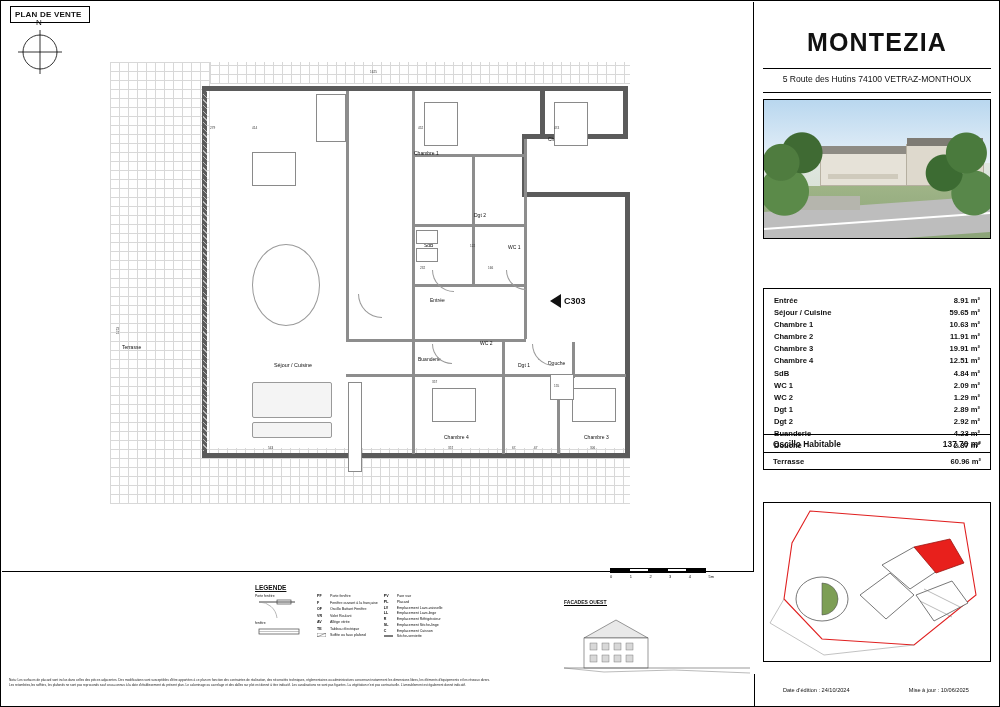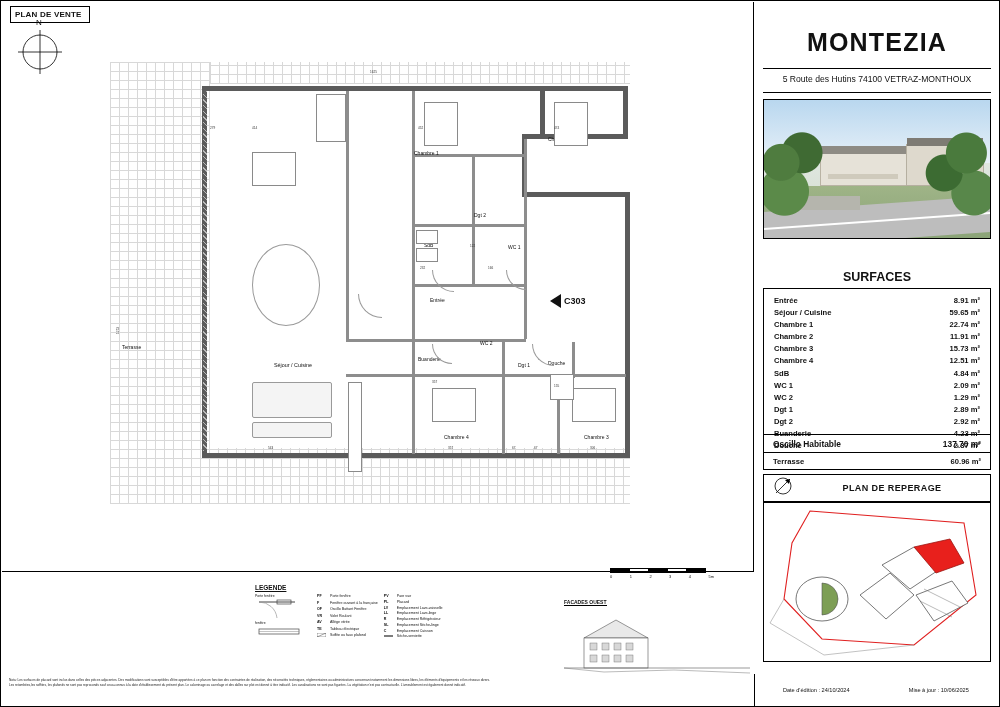--- a/index.html
+++ b/index.html
@@ -346,42 +346,41 @@
       <div class="canopy"></div>
       <div class="ground"></div>
       <div class="road"></div>
       <div class="roadline"></div>
       <div class="park"></div>
       <div class="trees-l"></div>
       <div class="trees-r"></div>
     </div>
 
 
-    <div id="surf-title">SURFACES</div>
 
     <div id="surf-box">
       <div class="row">
           <span>Entrée</span>
           <span class="v">8.91 m²</span>
         </div>
       <div class="row">
           <span>Séjour / Cuisine</span>
           <span class="v">59.65 m²</span>
         </div>
       <div class="row">
           <span>Chambre 1</span>
-          <span class="v">22.74 m²</span>
+          <span class="v">10.63 m²</span>
         </div>
       <div class="row">
           <span>Chambre 2</span>
           <span class="v">11.91 m²</span>
         </div>
       <div class="row">
           <span>Chambre 3</span>
-          <span class="v">15.73 m²</span>
+          <span class="v">19.91 m²</span>
         </div>
       <div class="row">
           <span>Chambre 4</span>
           <span class="v">12.51 m²</span>
         </div>
       <div class="row">
           <span>SdB</span>
           <span class="v">4.84 m²</span>
         </div>
       <div class="row">
@@ -412,30 +411,20 @@
 
     <div id="habit">
       <span>Oscillo Habitable</span>
       <span>137.70 m²</span>
     </div>
     <div id="terr">
       <span>Terrasse</span>
       <span>60.96 m²</span>
     </div>
 
-    <div id="rep-head">
-      <span style="margin-left:8px;">
-        <svg width="22" height="22" viewBox="0 0 22 22">
-          <circle cx="11" cy="11" r="8" fill="none" stroke="#000" stroke-width="0.8"></circle>
-          <line x1="4" y1="18" x2="18" y2="4" stroke="#000" stroke-width="0.8"></line>
-          <polygon points="18,4 13,5 17,9" fill="#000"></polygon>
-        </svg>
-      </span>
-      <span class="ttl">PLAN DE REPERAGE</span>
-    </div>
 
     <div id="rep-map">
       <svg width="226" height="158" viewBox="0 0 226 158">
         <polygon points="46,8 200,20 212,92 150,142 58,136 20,96 28,40" fill="none" stroke="#e02020" stroke-width="1.1"></polygon>
         <ellipse cx="58" cy="96" rx="26" ry="22" fill="none" stroke="#555" stroke-width="0.8"></ellipse>
         <path d="M58 80 a16 16 0 0 1 0 32 z" fill="#7d9e55" stroke="#555" stroke-width="0.6"></path>
         <polygon points="96,92 126,70 150,92 122,116" fill="#fff" stroke="#555" stroke-width="0.8"></polygon>
         <polygon points="118,62 150,44 176,66 146,86" fill="#fff" stroke="#555" stroke-width="0.8"></polygon>
         <polygon points="150,44 186,36 200,60 172,70" fill="#e8201c" stroke="#9a1410" stroke-width="0.8"></polygon>
         <polygon points="152,92 188,78 204,100 170,118" fill="#fff" stroke="#555" stroke-width="0.8"></polygon>

